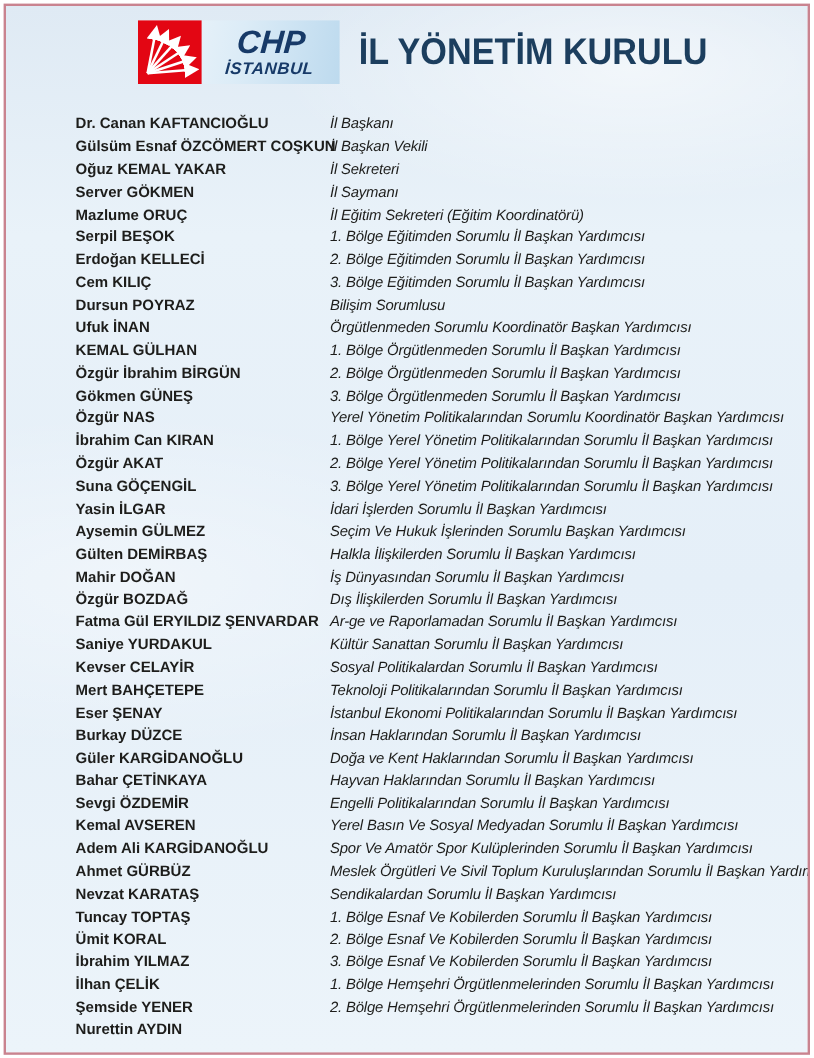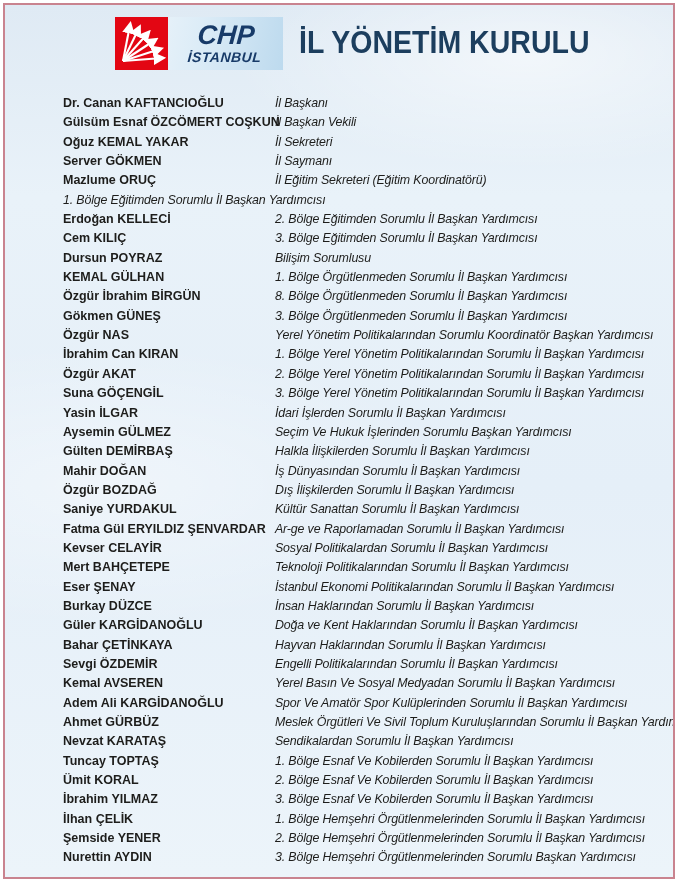--- a/index.html
+++ b/index.html
@@ -158,41 +158,46 @@
         </div>
         <div class="row">
           <span class="name">Server GÖKMEN</span>
           <span class="role">İl Saymanı</span>
         </div>
         <div class="row">
           <span class="name">Mazlume ORUÇ</span>
           <span class="role">İl Eğitim Sekreteri (Eğitim Koordinatörü)</span>
         </div>
         <div class="row">
+          <span class="name">Serpil BEŞOK</span>
           <span class="role">1. Bölge Eğitimden Sorumlu İl Başkan Yardımcısı</span>
         </div>
         <div class="row">
           <span class="name">Erdoğan KELLECİ</span>
           <span class="role">2. Bölge Eğitimden Sorumlu İl Başkan Yardımcısı</span>
         </div>
         <div class="row">
           <span class="name">Cem KILIÇ</span>
           <span class="role">3. Bölge Eğitimden Sorumlu İl Başkan Yardımcısı</span>
         </div>
         <div class="row">
           <span class="name">Dursun POYRAZ</span>
           <span class="role">Bilişim Sorumlusu</span>
         </div>
         <div class="row">
+          <span class="name">Ufuk İNAN</span>
+          <span class="role">Örgütlenmeden Sorumlu Koordinatör Başkan Yardımcısı</span>
+        </div>
+        <div class="row">
           <span class="name">KEMAL GÜLHAN</span>
           <span class="role">1. Bölge Örgütlenmeden Sorumlu İl Başkan Yardımcısı</span>
         </div>
         <div class="row">
           <span class="name">Özgür İbrahim BİRGÜN</span>
-          <span class="role">8. Bölge Örgütlenmeden Sorumlu İl Başkan Yardımcısı</span>
+          <span class="role">2. Bölge Örgütlenmeden Sorumlu İl Başkan Yardımcısı</span>
         </div>
         <div class="row">
           <span class="name">Gökmen GÜNEŞ</span>
           <span class="role">3. Bölge Örgütlenmeden Sorumlu İl Başkan Yardımcısı</span>
         </div>
         <div class="row">
           <span class="name">Özgür NAS</span>
           <span class="role">Yerel Yönetim Politikalarından Sorumlu Koordinatör Başkan Yardımcısı</span>
         </div>
         <div class="row">
@@ -221,28 +226,28 @@
         </div>
         <div class="row">
           <span class="name">Mahir DOĞAN</span>
           <span class="role">İş Dünyasından Sorumlu İl Başkan Yardımcısı</span>
         </div>
         <div class="row">
           <span class="name">Özgür BOZDAĞ</span>
           <span class="role">Dış İlişkilerden Sorumlu İl Başkan Yardımcısı</span>
         </div>
         <div class="row">
+          <span class="name">Fatma Gül ERYILDIZ ŞENVARDAR</span>
+          <span class="role">Ar-ge ve Raporlamadan Sorumlu İl Başkan Yardımcısı</span>
+        </div>
+        <div class="row">
           <span class="name">Saniye YURDAKUL</span>
           <span class="role">Kültür Sanattan Sorumlu İl Başkan Yardımcısı</span>
         </div>
         <div class="row">
-          <span class="name">Fatma Gül ERYILDIZ ŞENVARDAR</span>
-          <span class="role">Ar-ge ve Raporlamadan Sorumlu İl Başkan Yardımcısı</span>
-        </div>
-        <div class="row">
           <span class="name">Kevser CELAYİR</span>
           <span class="role">Sosyal Politikalardan Sorumlu İl Başkan Yardımcısı</span>
         </div>
         <div class="row">
           <span class="name">Mert BAHÇETEPE</span>
           <span class="role">Teknoloji Politikalarından Sorumlu İl Başkan Yardımcısı</span>
         </div>
         <div class="row">
           <span class="name">Eser ŞENAY</span>
           <span class="role">İstanbul Ekonomi Politikalarından Sorumlu İl Başkan Yardımcısı</span>
@@ -294,18 +299,17 @@
         <div class="row">
           <span class="name">İlhan ÇELİK</span>
           <span class="role">1. Bölge Hemşehri Örgütlenmelerinden Sorumlu  İl Başkan Yardımcısı</span>
         </div>
         <div class="row">
           <span class="name">Şemside YENER</span>
           <span class="role">2. Bölge Hemşehri Örgütlenmelerinden Sorumlu İl Başkan Yardımcısı</span>
         </div>
         <div class="row">
           <span class="name">Nurettin AYDIN</span>
-          <span class="role">3. Bölge Hemşehri Örgütlenmelerinden Sorumlu  Başkan Yardımcısı</span>
         </div>
       </div>
 
   </div>
 </div>
 
 </body></html>

